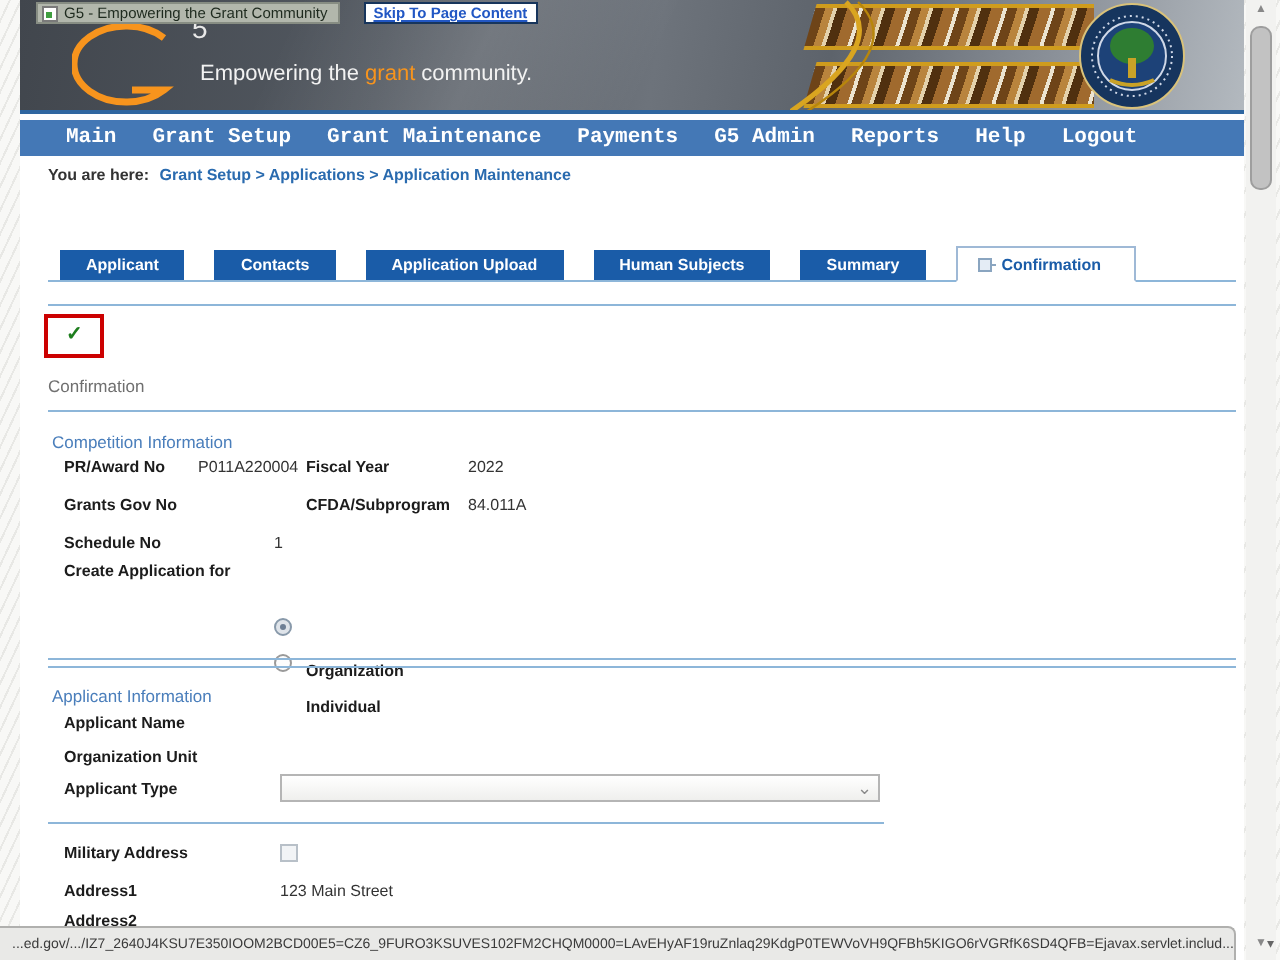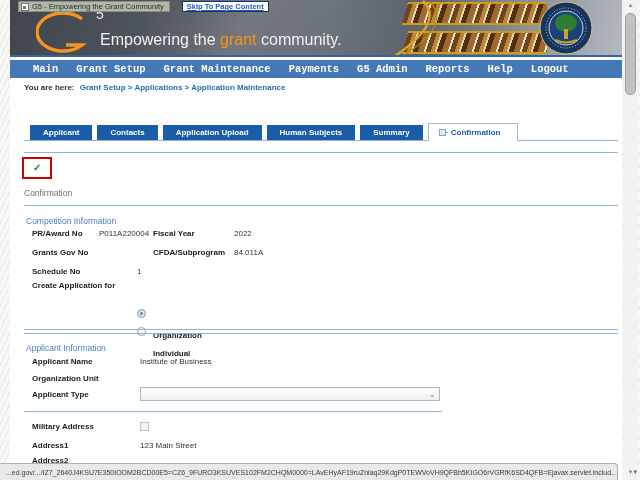--- a/index.html
+++ b/index.html
@@ -16,21 +16,21 @@
   .sheen{position:absolute;inset:0;background:linear-gradient(115deg,transparent 22%,rgba(255,255,255,.14) 38%,transparent 52%);}
   .alt-strip{position:absolute;left:8px;top:0;height:12px;display:flex;align-items:flex-end;z-index:5;}
   .alt-box{display:flex;align-items:center;gap:3px;background:#b2b7ac;border:1px solid #878d83;
     color:#1e2a1e;font-size:7.5px;padding:0 5px 0 2px;white-space:nowrap;}
   .broken-icon{width:8px;height:8px;background:#fff;border:1px solid #7a7a7a;position:relative;flex:none;}
   .broken-icon::after{content:"";position:absolute;left:1px;bottom:1px;width:3px;height:3px;background:#3f9e3f;}
   .skip-box{margin-left:12px;background:#fff;border:1px solid #17355c;padding:0 4px;display:flex;align-items:center;}
   .skip-link{color:#2257c4;font-size:7.5px;font-weight:bold;text-decoration:underline;white-space:nowrap;cursor:pointer;}
   .glogo{position:absolute;left:26px;top:10px;}
   .logo5{position:absolute;left:86px;top:6px;color:#e8e8e8;font-size:14px;}
-  .tagline{position:absolute;left:90px;top:31px;font-size:16px;color:#f2f2f2;white-space:nowrap;}
+  .tagline{position:absolute;left:90px;top:31px;font-size:11px;color:#f2f2f2;white-space:nowrap;}
   .tagline .hl{color:#f7941d;}
   .bookshelf{position:absolute;left:385px;top:0;width:152px;height:57px;overflow:hidden;}
   .band{position:absolute;left:10px;width:170px;height:23px;transform:skewX(-16deg);
     border-top:2px solid #cf9c1d;border-bottom:2px solid #cf9c1d;
     background:repeating-linear-gradient(92deg,#6e4418 0 5px,#b9843d 5px 9px,#e4d2ac 9px 11px,#50300f 11px 16px,#a06a2e 16px 22px,#ece4d0 22px 24px);}
   .swoosh{position:absolute;left:-6px;top:0;}
   .seal{position:absolute;left:528px;top:1px;z-index:4;}
 
   
   .navbar{position:absolute;left:0;top:60px;width:612px;height:18px;background:#4478b6;
@@ -40,21 +40,21 @@
   .breadcrumb{position:absolute;left:14px;top:83px;font-size:8px;font-weight:bold;white-space:nowrap;}
   .bc-prefix{color:#333;margin-right:3px;}
   .bc-path{color:#2a6baf;cursor:pointer;}
 
   .title-row{position:absolute;left:16px;top:97px;display:flex;align-items:center;gap:5px;}
   .title-icon{width:8px;height:8px;border:1px solid #9a9a9a;background:#efe3b0;position:relative;flex:none;}
   .title-icon::after{content:"";position:absolute;left:2px;top:2px;width:3px;height:3px;background:#e0a23c;}
   .page-title{color:#3a6fb0;font-weight:bold;font-size:12px;white-space:nowrap;}
 
   
-  .tabs{position:absolute;left:20px;top:123px;display:flex;gap:5px;align-items:flex-end;z-index:2;}
+  .tabs{position:absolute;left:20px;top:123px;display:flex;gap:15px;align-items:flex-end;z-index:2;}
   .tab{background:#1a5ca8;color:#fff;font-size:8px;font-weight:bold;height:15px;
     display:flex;align-items:center;justify-content:center;padding:0 13px;white-space:nowrap;cursor:pointer;}
   .tab.active{background:#fff;color:#1a5ca8;border:1px solid #9fb9d6;border-bottom:1px solid #fff;
     height:18px;gap:5px;padding:0 16px 0 10px;margin-bottom:-1px;}
   .tab-icon{width:7px;height:7px;border:1px solid #8aa5c0;background:#e4ecf5;position:relative;flex:none;}
   .tab-icon::after{content:"";position:absolute;right:-3px;top:2px;width:3px;height:1px;background:#8aa5c0;}
 
   .rule{position:absolute;left:14px;height:1px;background:#8db6d9;width:594px;}
   .drule{position:absolute;left:14px;width:594px;height:5px;
     border-top:1px solid #8db6d9;border-bottom:1px solid #8db6d9;}
@@ -211,21 +211,20 @@
       <span class="radio"></span>
       <span class="radio-label">Individual</span>
     </div>
 
     <div class="drule" style="top:329px"></div>
 
     <div class="sec-heading" style="top:343px">Applicant Information</div>
 
     <div class="frow grid-app" style="top:357px">
       <span class="lbl">Applicant Name</span>
-      <span class="val">Institute of Business</span>
     </div>
 
     <div class="frow grid-app" style="top:374px">
       <span class="lbl">Organization Unit</span>
       <span class="val"></span>
     </div>
 
     <div class="frow grid-app" style="top:390px">
       <span class="lbl">Applicant Type</span>
     </div>

